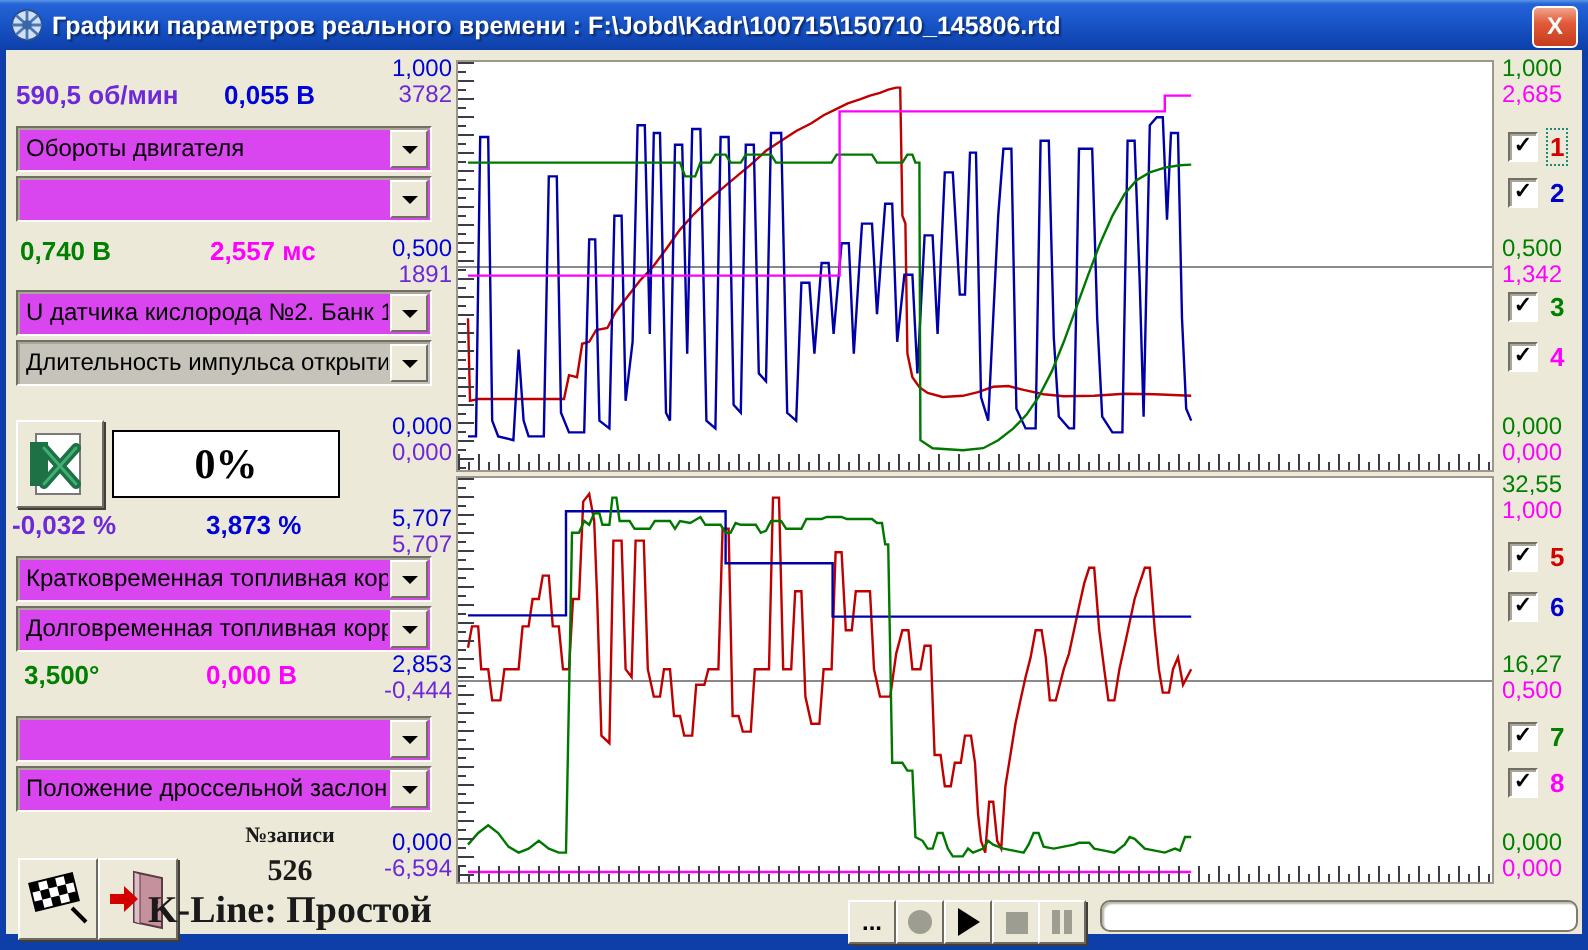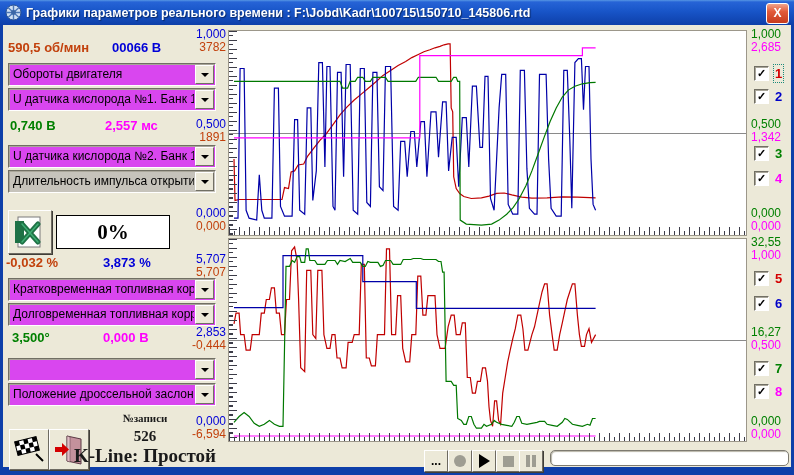--- a/index.html
+++ b/index.html
@@ -17,21 +17,21 @@
     background:linear-gradient(180deg,#F1A48B 0%,#E25A39 40%,#C63C1D 100%);
     border:1px solid #fff;border-radius:3px;color:#fff;font-weight:bold;
     font-size:12px;text-align:center;line-height:18px;cursor:pointer;}
   
   .frame-l,.frame-r,.frame-b{position:absolute;background:#0E3FA9;}
   .frame-l{left:0;top:25px;width:3px;height:442px;}
   .frame-r{left:791px;top:25px;width:3px;height:442px;}
   .frame-b{left:0;top:467px;width:794px;height:8px;}
   
   .val{position:absolute;font-weight:bold;font-size:13px;white-space:nowrap;}
-  .c-red{color:#c2410c}.c-blue{color:#0000D8}.c-green{color:#008000}.c-magenta{color:#FF00FF}
+  .c-red{color:#6d28d9}.c-blue{color:#0000D8}.c-green{color:#008000}.c-magenta{color:#FF00FF}
   .dd{position:absolute;left:8px;width:206px;height:21px;background:#d946ef;
     border-top:1px solid #716F64;border-left:1px solid #716F64;
     border-bottom:1px solid #fff;border-right:1px solid #fff;
     box-shadow:inset 1px 1px 0 #A9A699;}
   .dd.gray{background:#C6C3BB;}
   .dd .txt{position:absolute;left:4px;right:21px;top:3px;font-size:12px;
     white-space:nowrap;overflow:hidden;color:#000;}
   .dd .arrow-btn{position:absolute;right:1px;top:1px;width:17px;height:17px;
     background:#ECE9D8;border-top:1px solid #fff;border-left:1px solid #fff;
     border-right:1px solid #716F64;border-bottom:1px solid #716F64;
@@ -114,36 +114,35 @@
       <circle cx="8.5" cy="8.5" r="2.4" fill="#3a66a6"></circle>
     </svg>
     <span class="title-text">Графики параметров реального времени : F:\Jobd\Kadr\100715\150710_145806.rtd</span>
     <div class="close-btn">X</div>
   </div>
   <div class="frame-l"></div>
   <div class="frame-r"></div>
   <div class="frame-b"></div>
 
   <span class="val c-red" style="left:8px;top:40px">590,5 об/мин</span>
-  <span class="val c-blue" style="left:112px;top:40px">00066 В</span>
+  <span class="val c-blue" style="left:112px;top:40px">0,055 В</span>
   <span class="val c-green" style="left:10px;top:118px">0,740 В</span>
   <span class="val c-magenta" style="left:105px;top:118px">2,557 мс</span>
   <span class="val c-red" style="left:6px;top:255px">-0,032 %</span>
   <span class="val c-blue" style="left:103px;top:255px">3,873 %</span>
   <span class="val c-green" style="left:12px;top:330px">3,500°</span>
   <span class="val c-magenta" style="left:103px;top:330px">0,000 В</span>
 
   <div class="dd" style="top:63px">
     <span class="txt">Обороты двигателя</span>
     <span class="arrow-btn">
         <span class="tri"></span>
       </span>
   </div>
   <div class="dd" style="top:88px">
-    <span class="txt">U датчика кислорода №1. Банк 1</span>
     <span class="arrow-btn">
         <span class="tri"></span>
       </span>
   </div>
   <div class="dd" style="top:145px">
     <span class="txt">U датчика кислорода №2. Банк 1</span>
     <span class="arrow-btn">
         <span class="tri"></span>
       </span>
   </div>

